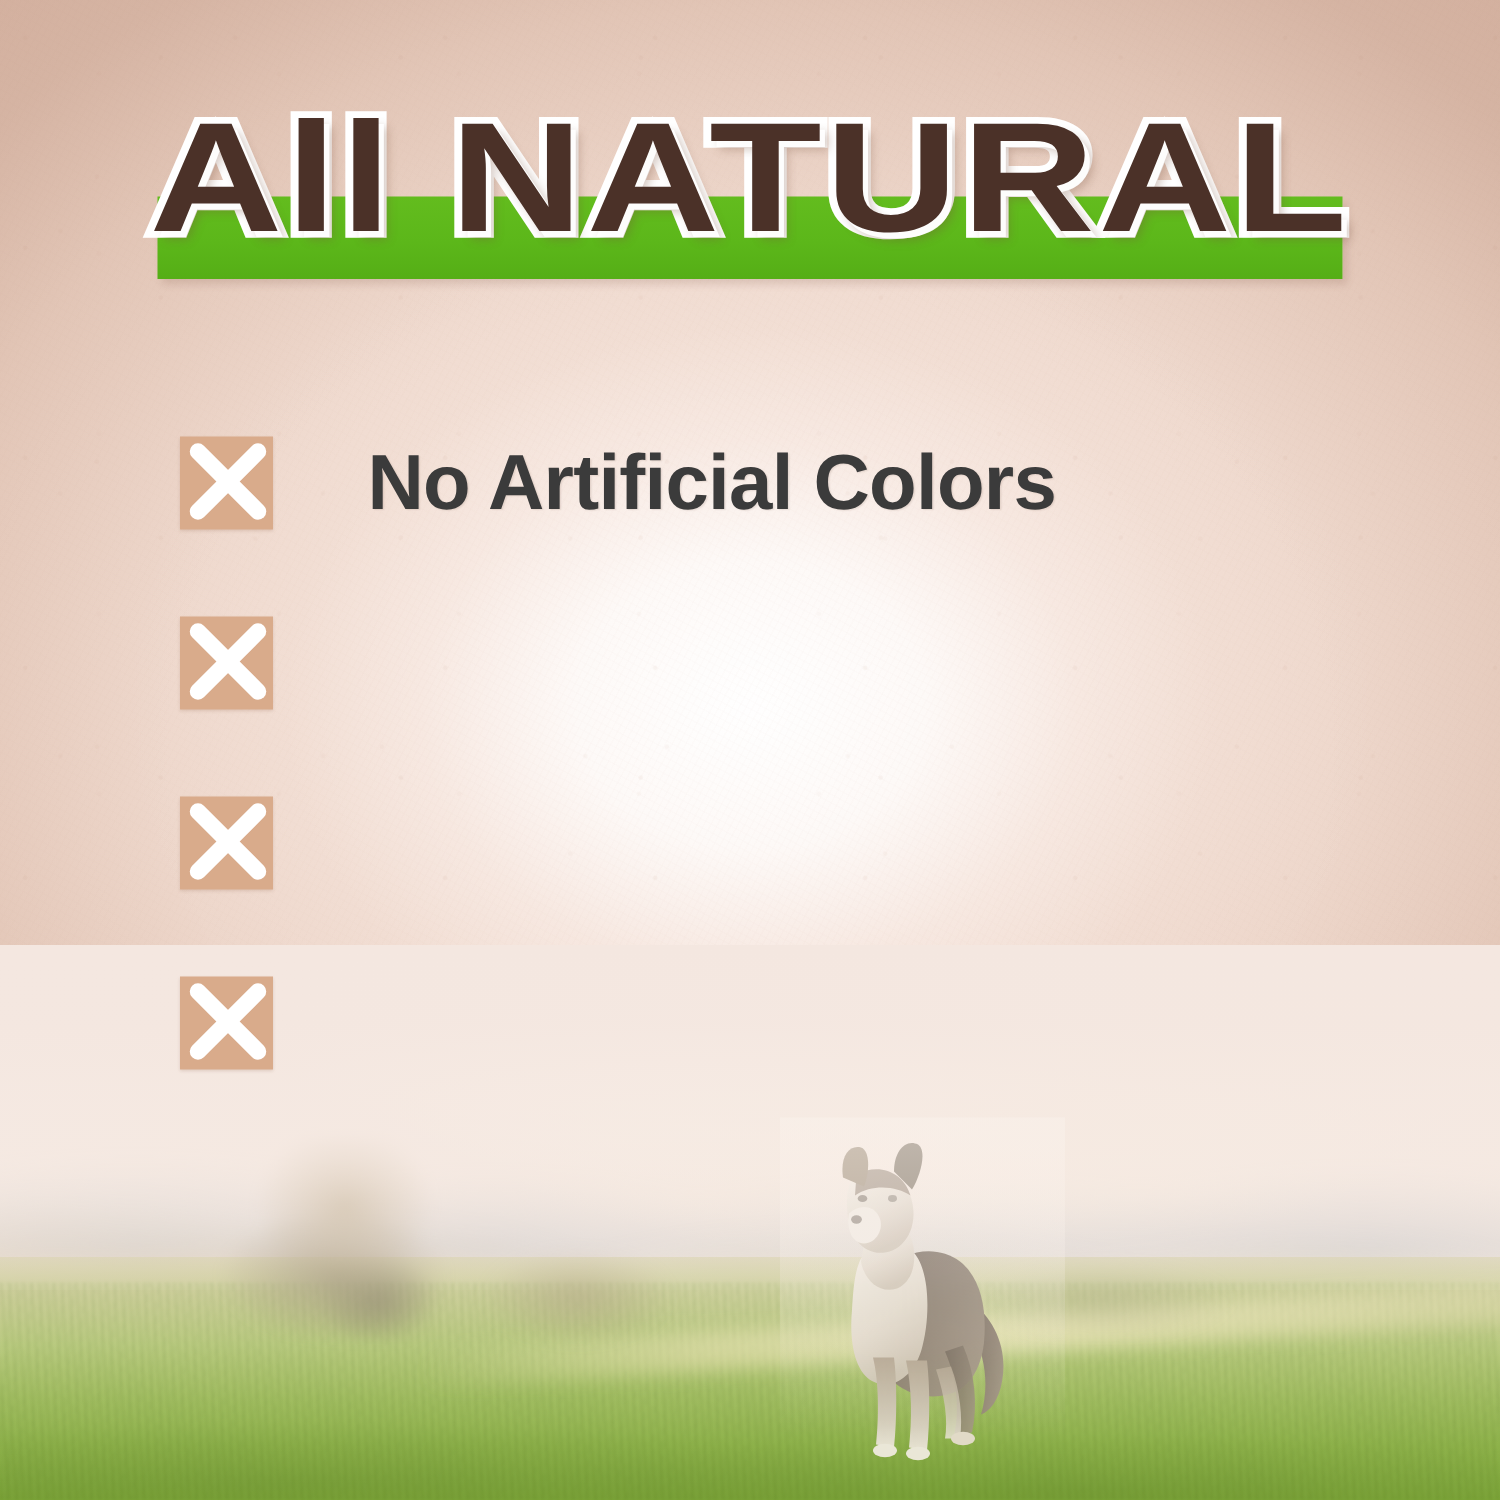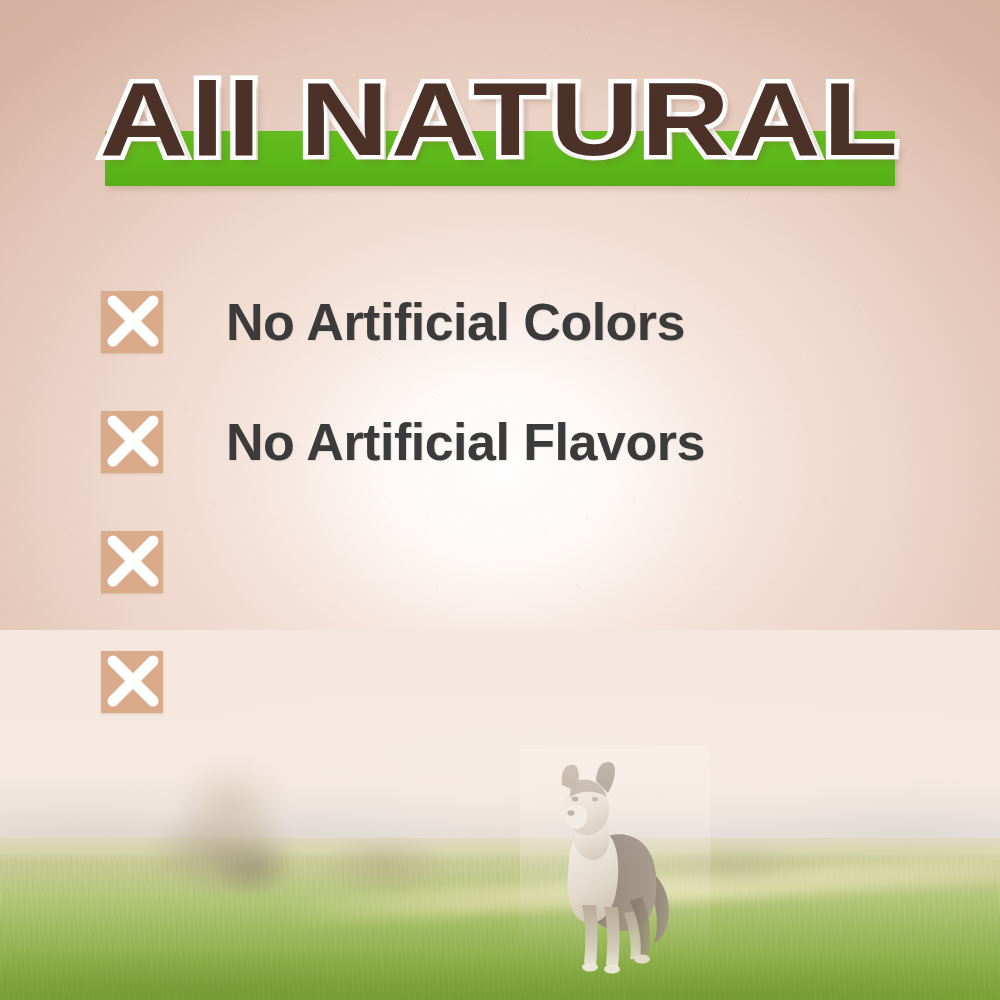--- a/index.html
+++ b/index.html
@@ -271,21 +271,21 @@
     -webkit-text-stroke: 9px #ffffff;
     paint-order: stroke fill;
     text-shadow:
        3px 4px 0 rgba(255,255,255,.95),
        5px 6px 6px rgba(120,80,60,.30);
   }
 
   
   .list {
     position: absolute;
-    left: 101px;
+    left: 120px;
     top: 262px;
     width: 800px;
   }
   .row {
     display: flex;
     align-items: center;
     height: 120px;
   }
   .xbox {
     flex: 0 0 auto;
@@ -411,21 +411,20 @@
       <div class="row-label">No Artificial Colors</div>
     </div>
 
     <div class="row">
       <div class="xbox">
         <svg viewBox="0 0 62 62" xmlns="http://www.w3.org/2000/svg">
           <path d="M12 10 L52 50" stroke="#ffffff" stroke-width="11" stroke-linecap="round"></path>
           <path d="M52 10 L12 50" stroke="#ffffff" stroke-width="11" stroke-linecap="round"></path>
         </svg>
       </div>
-      <div class="row-label">No Artificial Flavors</div>
     </div>
 
     <div class="row">
       <div class="xbox">
         <svg viewBox="0 0 62 62" xmlns="http://www.w3.org/2000/svg">
           <path d="M12 10 L52 50" stroke="#ffffff" stroke-width="11" stroke-linecap="round"></path>
           <path d="M52 10 L12 50" stroke="#ffffff" stroke-width="11" stroke-linecap="round"></path>
         </svg>
       </div>
     </div>

